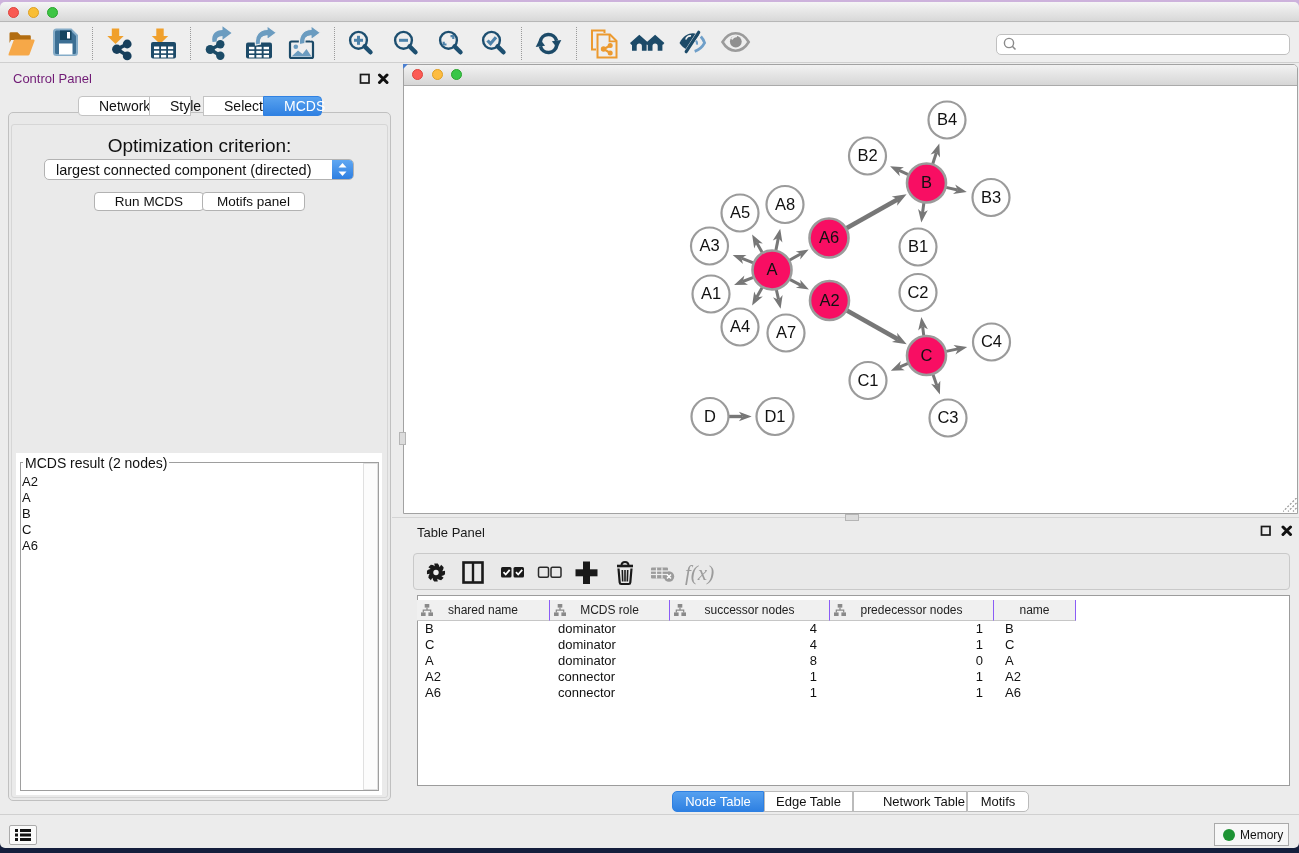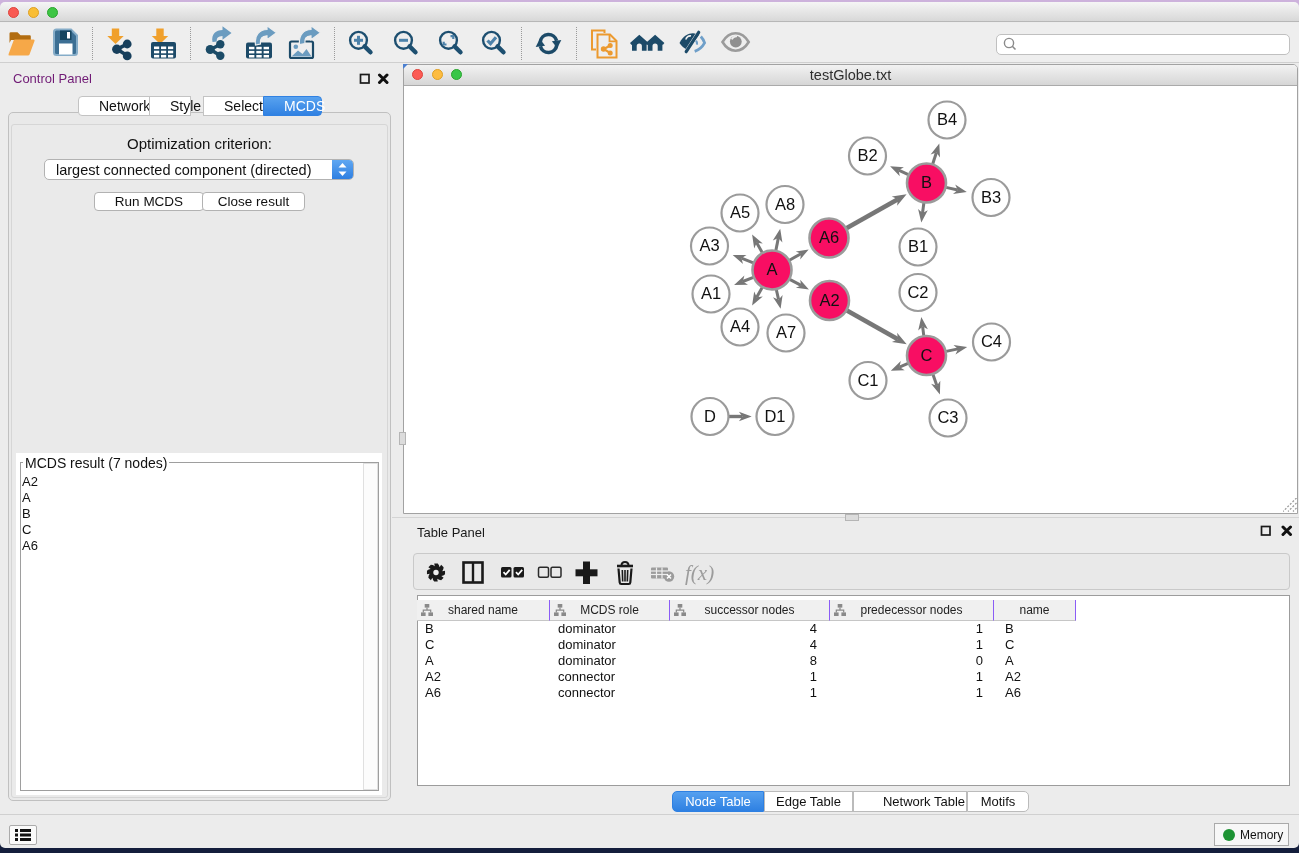--- a/index.html
+++ b/index.html
@@ -24,21 +24,21 @@
 
 
 #cp-title { left:13px; top:71px; font-size:13px; color:#701a75; }
 .tab { position:absolute; top:0; height:20px; line-height:19px; text-align:center;
   font-size:14px; color:#111; background:#fff; border:1px solid #c3c3c3;padding-left:20px; }
 .tab.sel { background:linear-gradient(#58a2ef,#3081e2); color:#fff; border-color:#3081e2; }
 #cp-panel { left:8px; top:112px; width:383px; height:689px; background:#e9e9e9;
   border:1px solid #c0c0c0; border-radius:5px; }
 #cp-inner { left:11px; top:124px; width:377px; height:674px; background:#eaeaea;
   border:1px solid #d6d6d6; border-radius:3px; }
-#opt-label { left:0; top:135px; width:399px; text-align:center; font-size:15px; color:#111; }
+#opt-label { left:0; top:135px; width:399px; text-align:center; font-size:19px; color:#111; }
 #dropdown { left:44px; top:159px; width:310px; height:21px; background:#fff;
   border:1px solid #b2b2b2; border-radius:5px; font-size:14.5px; color:#111; }
 #dropdown .dtext { position:absolute; left:11px; top:2px; }
 #dropdown .stepper { position:absolute; right:0px; top:0px; width:21px; height:19px;
   border-radius:0 4px 4px 0; background:linear-gradient(#5fa7f2,#2e7fe1); }
 .btn { position:absolute; top:192px; height:19px; background:#fff; border:1px solid #b2b2b2;
   border-radius:4px; text-align:center; font-size:13.5px; color:#111; line-height:17px; }
 #mcds-box { left:16px; top:453px; width:366px; height:342px; background:#fff; }
 #mcds-border { left:20px; top:462px; width:359px; height:329px; border:1px solid #9e9e9e; }
 #mcds-label { left:23px; top:455px; font-size:14px; color:#111; background:#fff; padding:0 2px; }
@@ -255,34 +255,33 @@
 <div id="dropdown" class="abs">
     <span class="dtext">largest connected component (directed)</span>
   <div class="stepper">
       <svg width="21" height="19" viewBox="0 0 21 19" style="position:absolute;left:0;top:0;">
   <path d="M6.5,7.5 L10.5,3 L14.5,7.5 z" fill="#fff"></path>
   <path d="M6.5,11.5 L10.5,16 L14.5,11.5 z" fill="#fff"></path>
   </svg>
     </div>
 </div>
 <div class="btn" style="left:94px;width:110px;">Run MCDS</div>
-<div class="btn" style="left:202px;width:103px;">Close result</div>
+<div class="btn" style="left:202px;width:103px;">Motifs panel</div>
 <div id="mcds-box" class="abs"></div>
 <div id="mcds-border" class="abs"></div>
 <div id="mcds-scroll" class="abs"></div>
-<div id="mcds-label" class="abs">MCDS result (7 nodes)</div>
+<div id="mcds-label" class="abs">MCDS result (2 nodes)</div>
 <div id="mcds-list" class="abs">A2<br>A<br>B<br>C<br>A6</div>
 
 <div class="abs" style="left:403px;top:64px;width:0;height:0;border-left:5px solid #4a7fd0;border-bottom:5px solid transparent;z-index:5;"></div>
 <div id="netwin" class="abs">
   <div id="net-titlebar">
     <div class="tl" style="left:8px;top:4px;background:#fc5b55;border:1px solid #de443d;"></div>
     <div class="tl" style="left:27.5px;top:4px;background:#fdbc40;border:1px solid #dfa023;"></div>
     <div class="tl" style="left:47px;top:4px;background:#38c648;border:1px solid #2aa52e;"></div>
-    <div class="title">testGlobe.txt</div>
   </div>
   <div id="graph-holder" style="position:absolute;left:0;top:21px;width:893px;height:427px;">
       <svg width="893" height="426" viewBox="0 0 893 426" style="position:absolute;left:0;top:0;">
 <line x1="349.4" y1="191.3" x2="338.8" y2="195.5" stroke="#777777" stroke-width="3"></line>
 <polygon points="330.1,198.9 340.4,189.6 338.8,195.5 344.0,198.7" fill="#777777"></polygon>
 <line x1="349.3" y1="176.8" x2="337.4" y2="172.2" stroke="#777777" stroke-width="3"></line>
 <polygon points="328.7,168.9 342.5,169.0 337.4,172.2 339.0,178.1" fill="#777777"></polygon>
 <line x1="358.2" y1="201.4" x2="352.7" y2="211.2" stroke="#777777" stroke-width="3"></line>
 <polygon points="348.1,219.4 350.2,205.6 352.7,211.2 358.8,210.4" fill="#777777"></polygon>
 <line x1="358.2" y1="166.6" x2="352.7" y2="156.8" stroke="#777777" stroke-width="3"></line>

